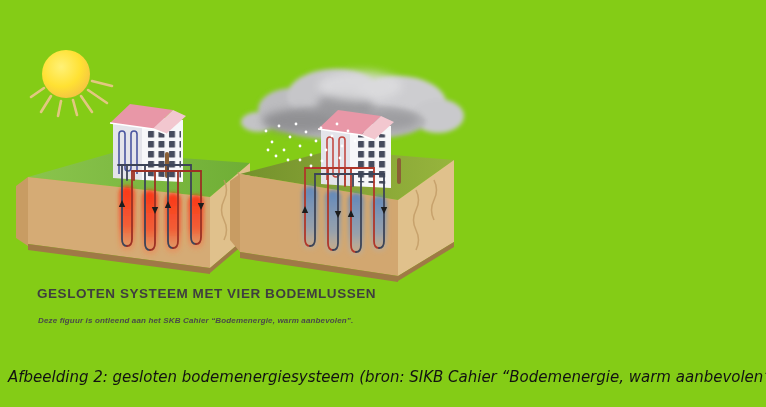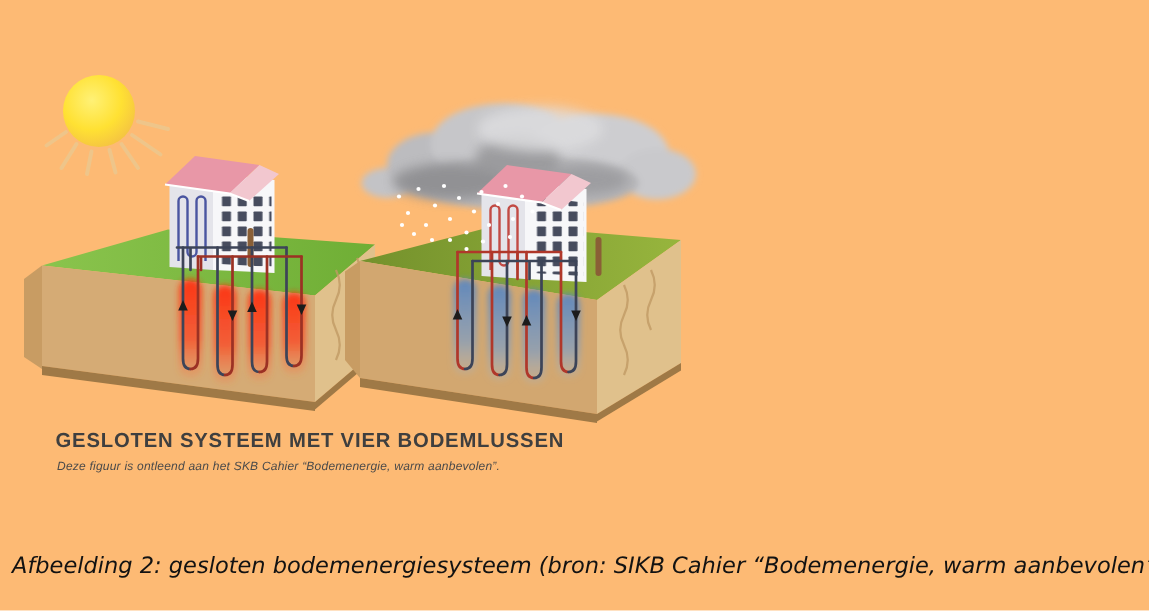--- a/index.html
+++ b/index.html
@@ -1,23 +1,23 @@
 <!DOCTYPE html>
 <html><head>
 <meta charset="utf-8">
 <style>
   html,body{margin:0;padding:0;background:#ffffff;}
-  .page{position:relative;width:766px;height:407px;background:#fdba74;overflow:hidden;
+  .page{position:relative;width:766px;height:407px;background:#84cc16;overflow:hidden;
         font-family:"Liberation Sans",sans-serif;}
   .figure{position:absolute;left:0;top:0;width:480px;height:340px;}
   .illustration{position:absolute;left:0;top:0;}
   .fig-title{position:absolute;left:37px;top:286px;font-size:13.5px;font-weight:bold;
              color:#3f3f3f;letter-spacing:.55px;white-space:nowrap;}
-  .fig-subtitle{position:absolute;left:38px;top:306px;font-size:8px;font-style:italic;
-                font-weight:400;color:#4a4a4a;letter-spacing:.15px;white-space:nowrap;}
+  .fig-subtitle{position:absolute;left:38px;top:316px;font-size:8px;font-style:italic;
+                font-weight:700;color:#4a4a4a;letter-spacing:.15px;white-space:nowrap;}
   .caption{position:absolute;left:8px;top:368px;margin:0;font-size:15px;font-style:italic;
            color:#121212;font-family:"DejaVu Sans",sans-serif;white-space:nowrap;}
 </style>
 </head>
 <body>
 
 <div class="page">
 
   <figure class="figure" style="margin:0">
     <svg class="illustration" width="480" height="290" viewBox="0 0 480 290" aria-hidden="true">

